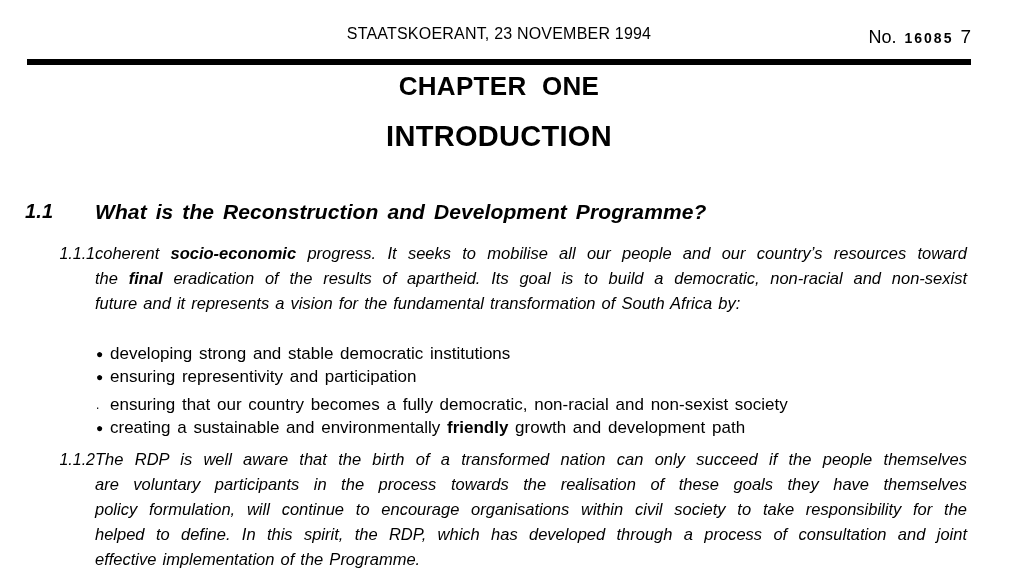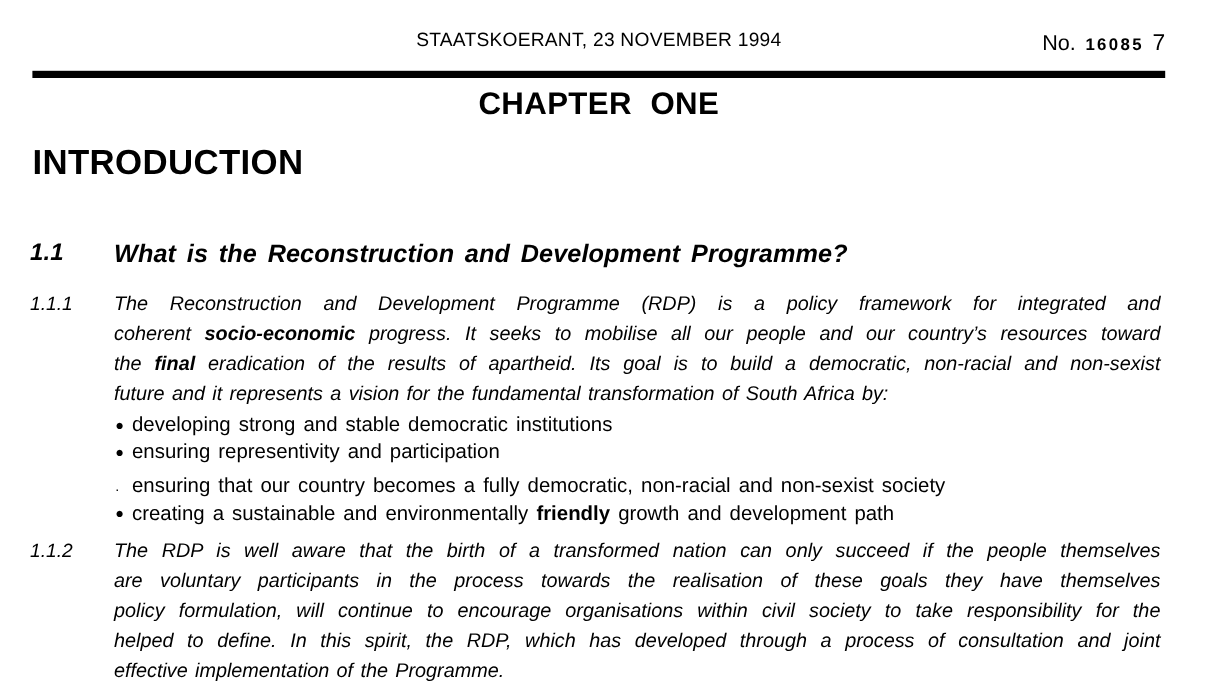--- a/index.html
+++ b/index.html
@@ -50,39 +50,40 @@
     text-align: center;
     font-size: 26px;
     font-weight: 700;
     word-spacing: 8px;
     letter-spacing: 0.3px;
   }
   .intro {
     position: absolute;
     top: 120px; left: 27px; width: 944px;
     margin: 0;
+    text-align: center;
     font-size: 29px;
     font-weight: 700;
     letter-spacing: 0.3px;
   }
 
   
   .row {
     position: absolute;
     left: 25px; width: 942px;
     display: flex;
     font-style: italic;
   }
   .num { flex: 0 0 70px; width: 70px; }
 
   .sec { top: 200px; font-weight: 700; font-size: 21px; word-spacing: 3px; letter-spacing: 0.1px; }
   .sec .num { font-size: 20px; }
 
   .para { font-size: 16.5px; line-height: 25px; }
-  .para .num { font-size: 16px; }
+  .para .num { font-size: 16px; text-align: right; }
   .p1 { top: 241px; }
   .p2 { top: 447px; }
   .ptext { flex: 1; }
   .tline { word-spacing: 1.5px; white-space: normal; }
   .jline { text-align: justify; text-align-last: justify; }
   .b { font-weight: 700; }
 
   
   .bullets {
     position: absolute;
@@ -122,21 +123,20 @@
   <h2 class="intro">INTRODUCTION</h2>
 
   <div class="row sec">
     <div class="num">1.1</div>
     <div class="sec-title">What is the Reconstruction and Development Programme?</div>
   </div>
 
   <div class="row para p1">
     <div class="num">1.1.1</div>
     <div class="ptext">
-        <div class="tline jline"><span>The Reconstruction and Development Programme (RDP) is a policy framework for integrated and</span></div>
         <div class="tline jline"><span>coherent </span><span class="b">socio-economic</span><span> progress. It seeks to mobilise all our people and our country’s resources toward</span></div>
         <div class="tline jline"><span>the </span><span class="b">final</span><span> eradication of the results of apartheid. Its goal is to build a democratic, non-racial and non-sexist</span></div>
         <div class="tline"><span>future and it represents a vision for the fundamental transformation of South Africa by:</span></div>
       </div>
   </div>
 
   <ul class="bullets">
     <li class="bullet">
       <span class="marker">●</span>
       <span class="btext"><span>developing strong and stable democratic institutions</span></span>

